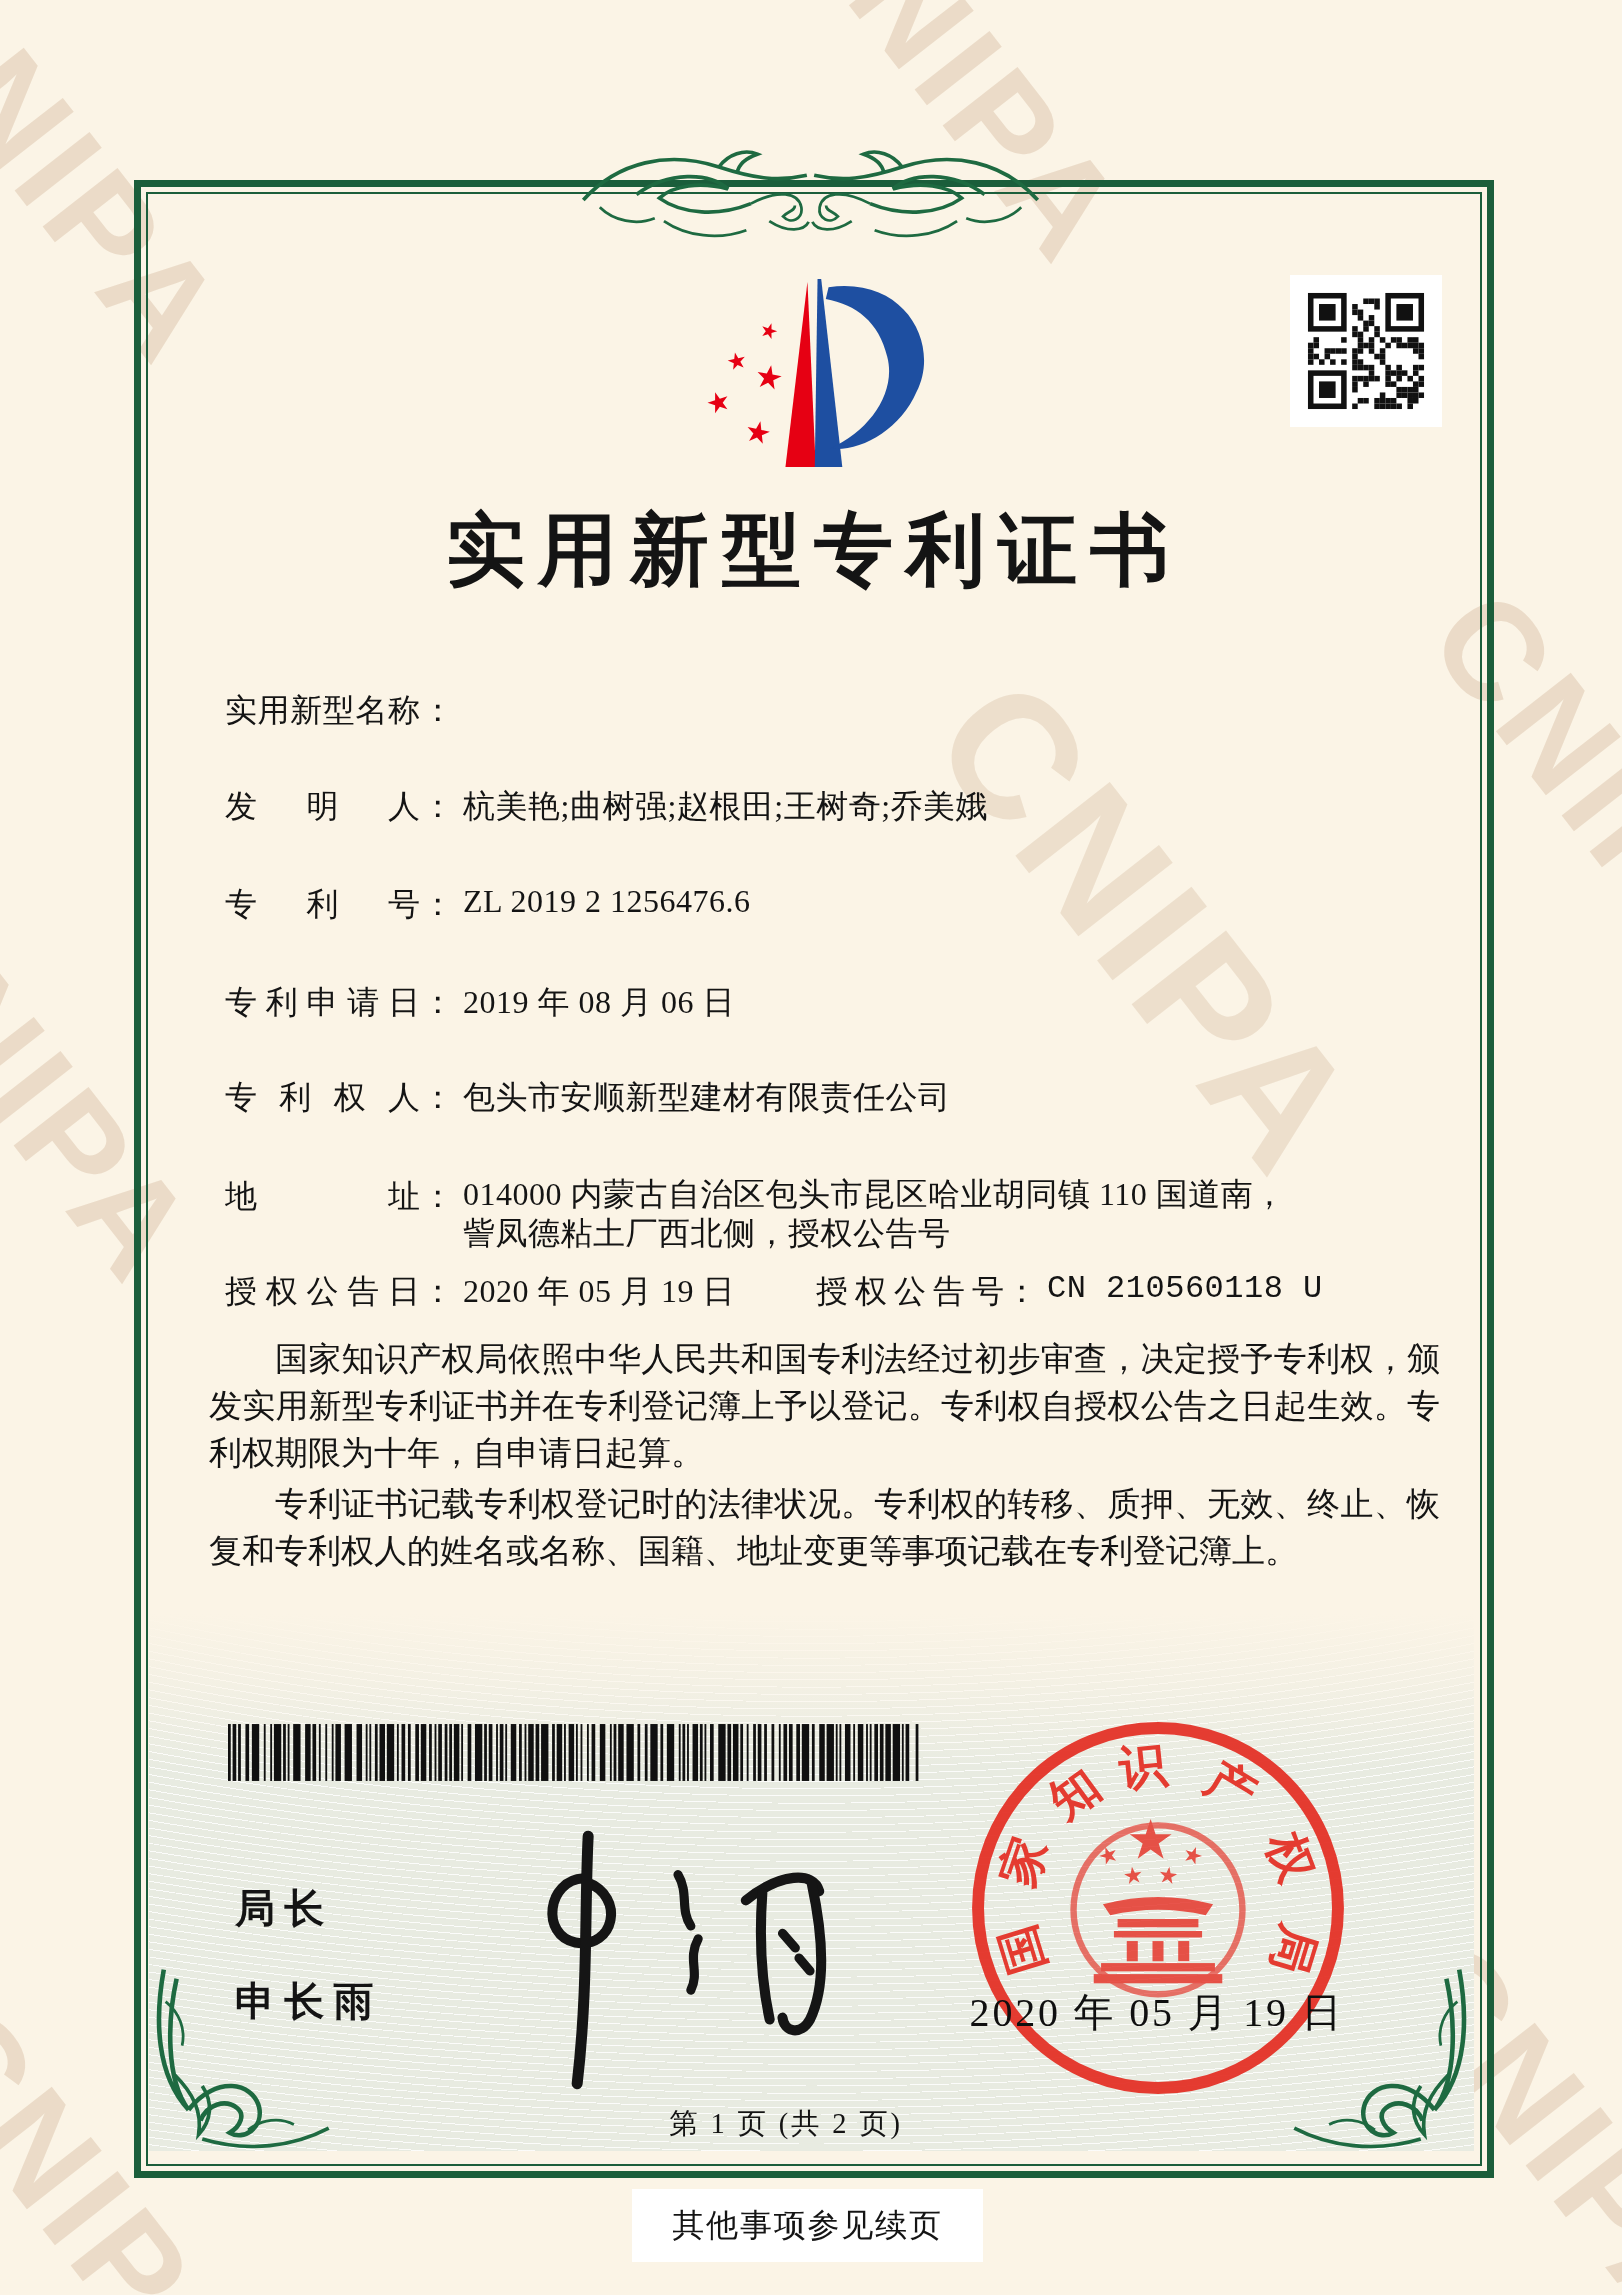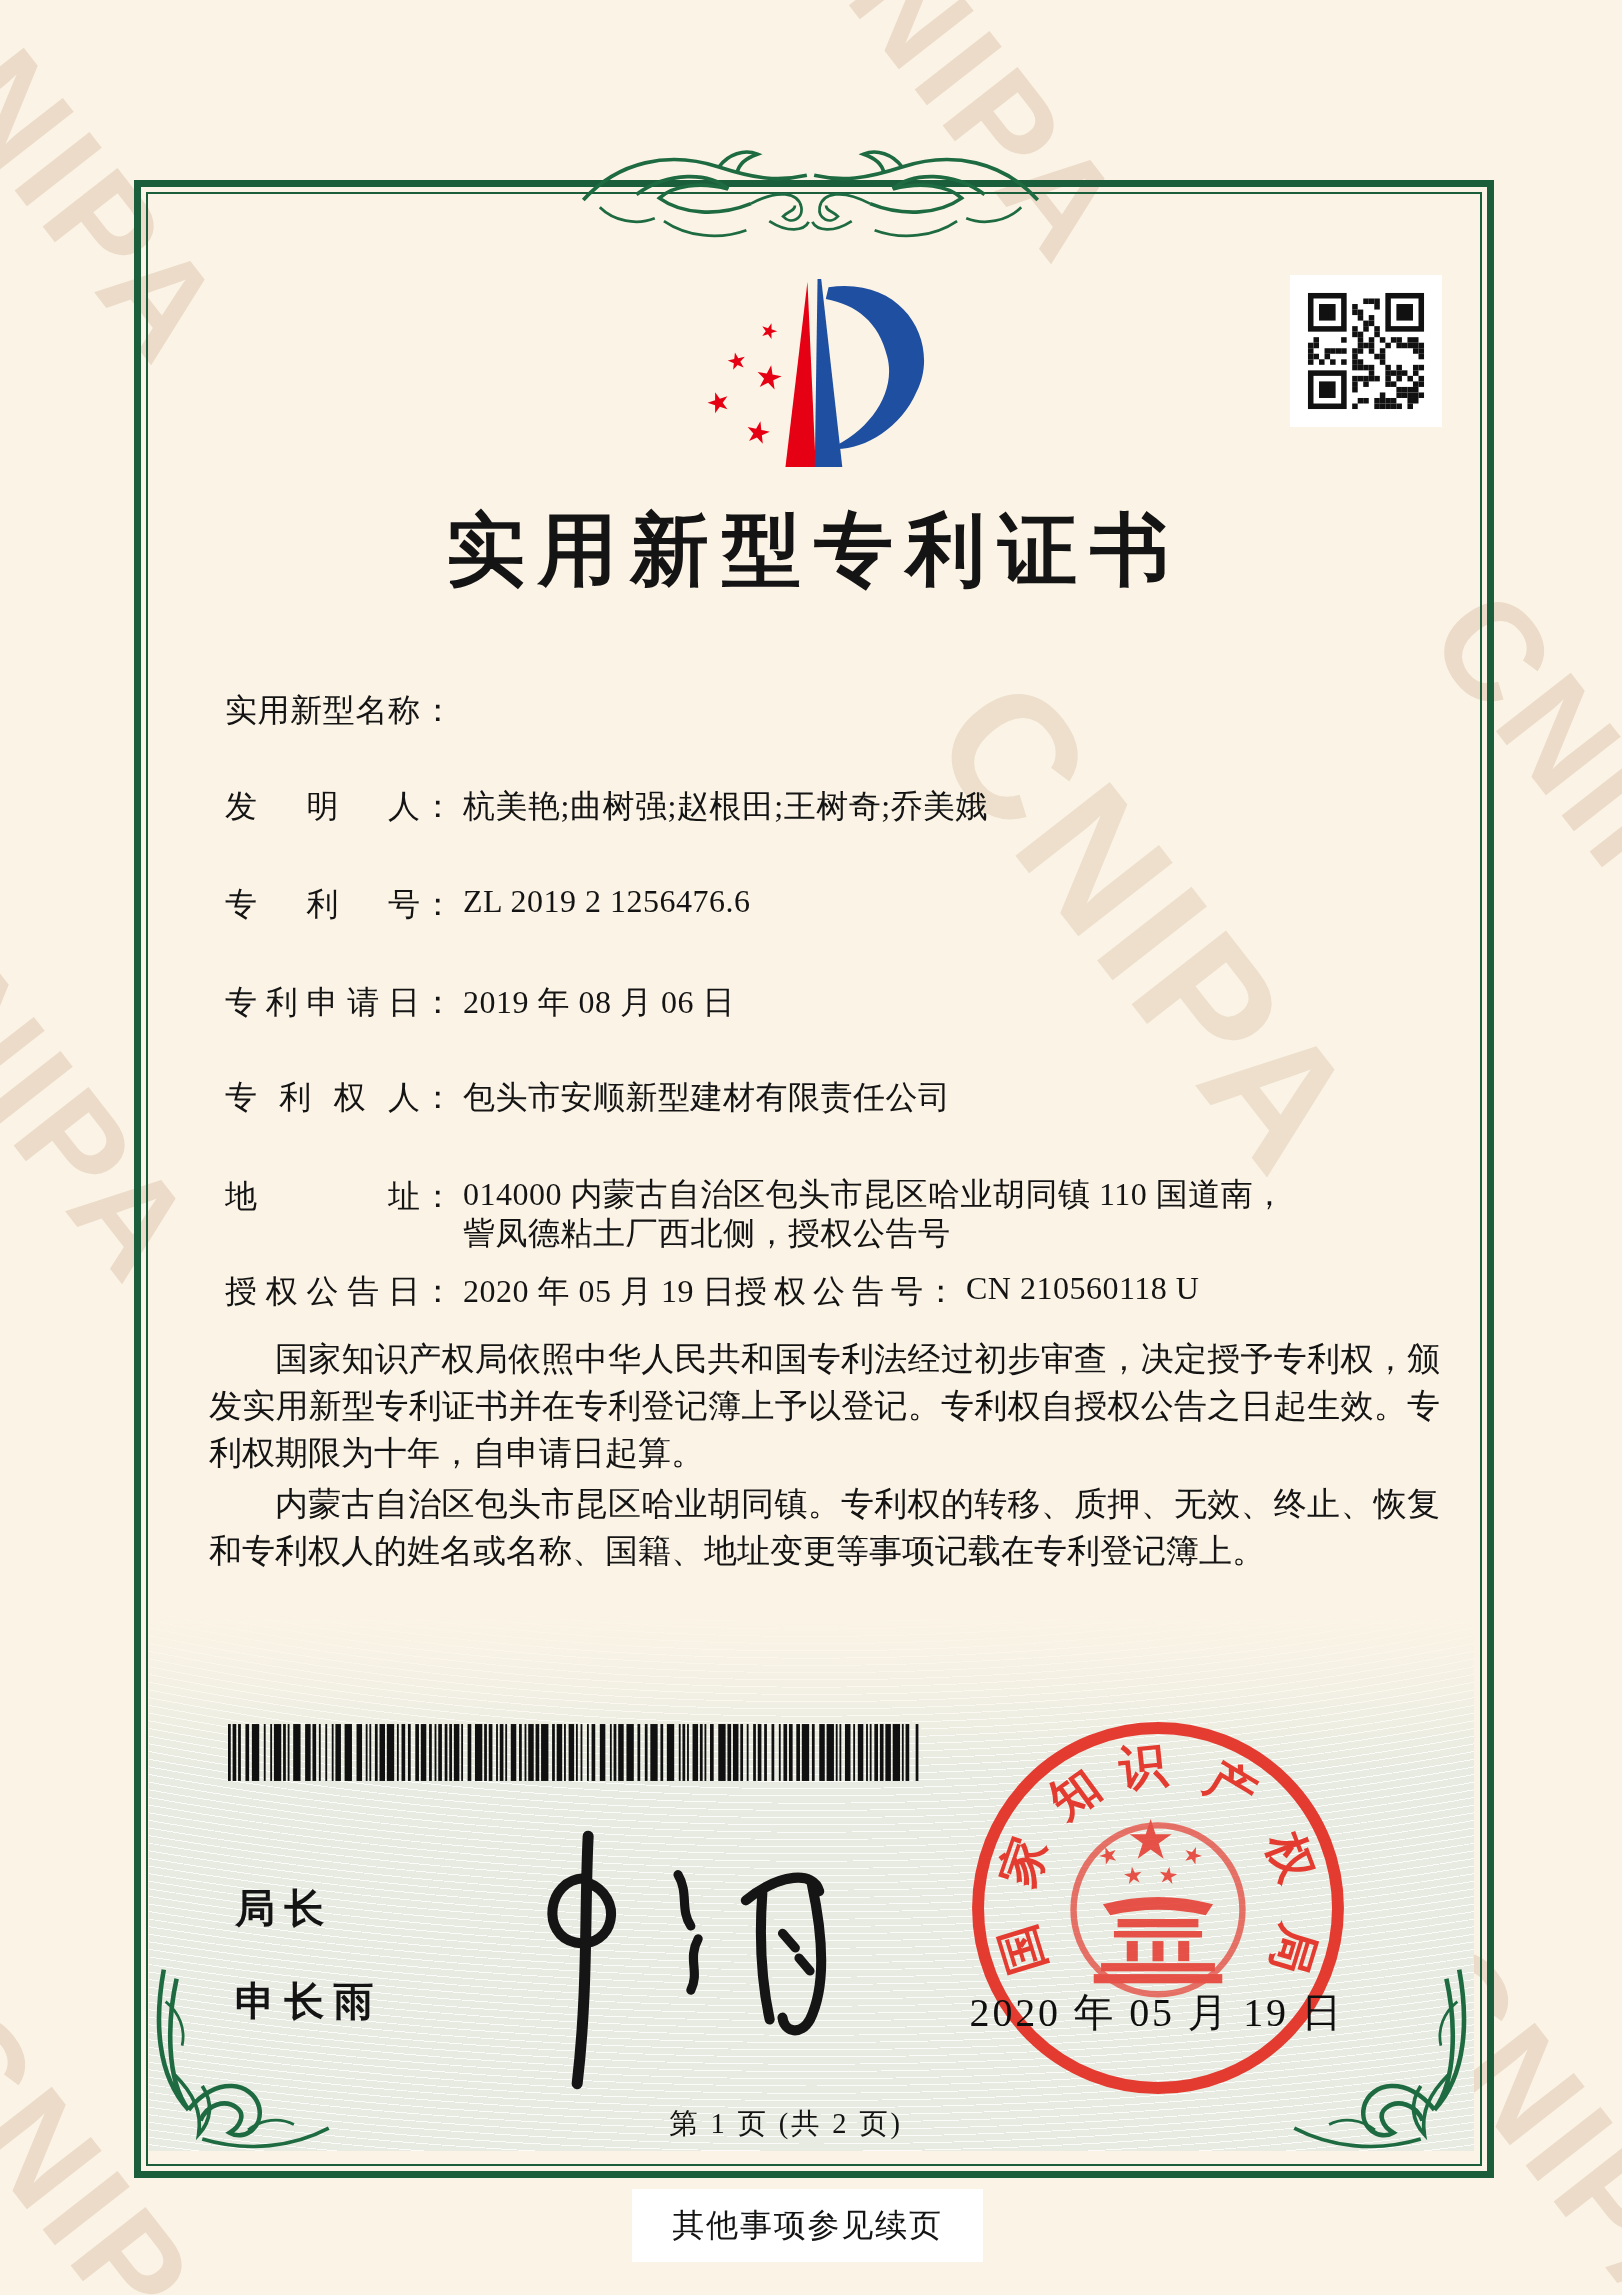--- a/index.html
+++ b/index.html
@@ -34,21 +34,21 @@
   .title{position:absolute;left:134px;width:1360px;top:498px;text-align:center;
          font-size:79px;font-weight:700;letter-spacing:13px;z-index:4;font-family:Liberation Serif, serif;}
 
   .field{position:absolute;left:225px;display:flex;font-size:32px;z-index:4;align-items:flex-start;justify-content:flex-end;}
   .flabel{display:inline-block;width:195px;text-align:justify;text-align-last:justify;flex:none;}
   .flabel.short{width:188px;}
   .fcolon{flex:none;margin-left:1.8px;}
   .fvalue{margin-left:9.2px;letter-spacing:0.5px;white-space:nowrap;}
   .fvalue.multi{display:flex;flex-direction:column;line-height:39px;white-space:normal;}
   .fgroup{display:flex;}
-  .fgroup+.fgroup{}
+  .fgroup+.fgroup{margin-left:81px;font-family:Liberation Mono, monospace;}
 
   .paras{position:absolute;left:209px;top:1336px;width:1231px;font-size:33px;line-height:47px;
          text-align:justify;z-index:4;}
   .paras p{margin:0 0 3.7px 0;text-indent:2em;}
 
   .barcode{position:absolute;left:228px;top:1724px;z-index:4;}
 
   .director-label{position:absolute;left:235px;top:1881px;font-size:40px;font-weight:700;
                   letter-spacing:9.2px;z-index:4;}
   .director-name{position:absolute;left:235px;top:1974px;font-size:40px;font-weight:700;
@@ -311,21 +311,21 @@
     </span>
     <span class="fgroup">
       <span class="flabel short">授权公告号</span>
         <span class="fcolon">：</span>
       <span class="fvalue">CN 210560118 U</span>
     </span>
   </div>
 
   <div class="paras">
     <p>国家知识产权局依照中华人民共和国专利法经过初步审查，决定授予专利权，颁发实用新型专利证书并在专利登记簿上予以登记。专利权自授权公告之日起生效。专利权期限为十年，自申请日起算。</p>
-    <p>内蒙古自治区包头市昆区哈业胡同镇。专利权的转移、质押、无效、终止、恢复和专利权人的姓名或名称、国籍、地址变更等事项记载在专利登记簿上。</p>
+    <p>专利证书记载专利权登记时的法律状况。专利权的转移、质押、无效、终止、恢复和专利权人的姓名或名称、国籍、地址变更等事项记载在专利登记簿上。</p>
   </div>
 
   <svg id="bc" class="barcode" width="695" height="57" viewBox="0 0 757 62">
       <rect x="0" y="0" width="3" height="62" fill="#101010"></rect>
       <rect x="5" y="0" width="4" height="62" fill="#101010"></rect>
       <rect x="11" y="0" width="3" height="62" fill="#101010"></rect>
       <rect x="19" y="0" width="4" height="62" fill="#101010"></rect>
       <rect x="26" y="0" width="8" height="62" fill="#101010"></rect>
       <rect x="39" y="0" width="2" height="62" fill="#101010"></rect>
       <rect x="46" y="0" width="2" height="62" fill="#101010"></rect>

